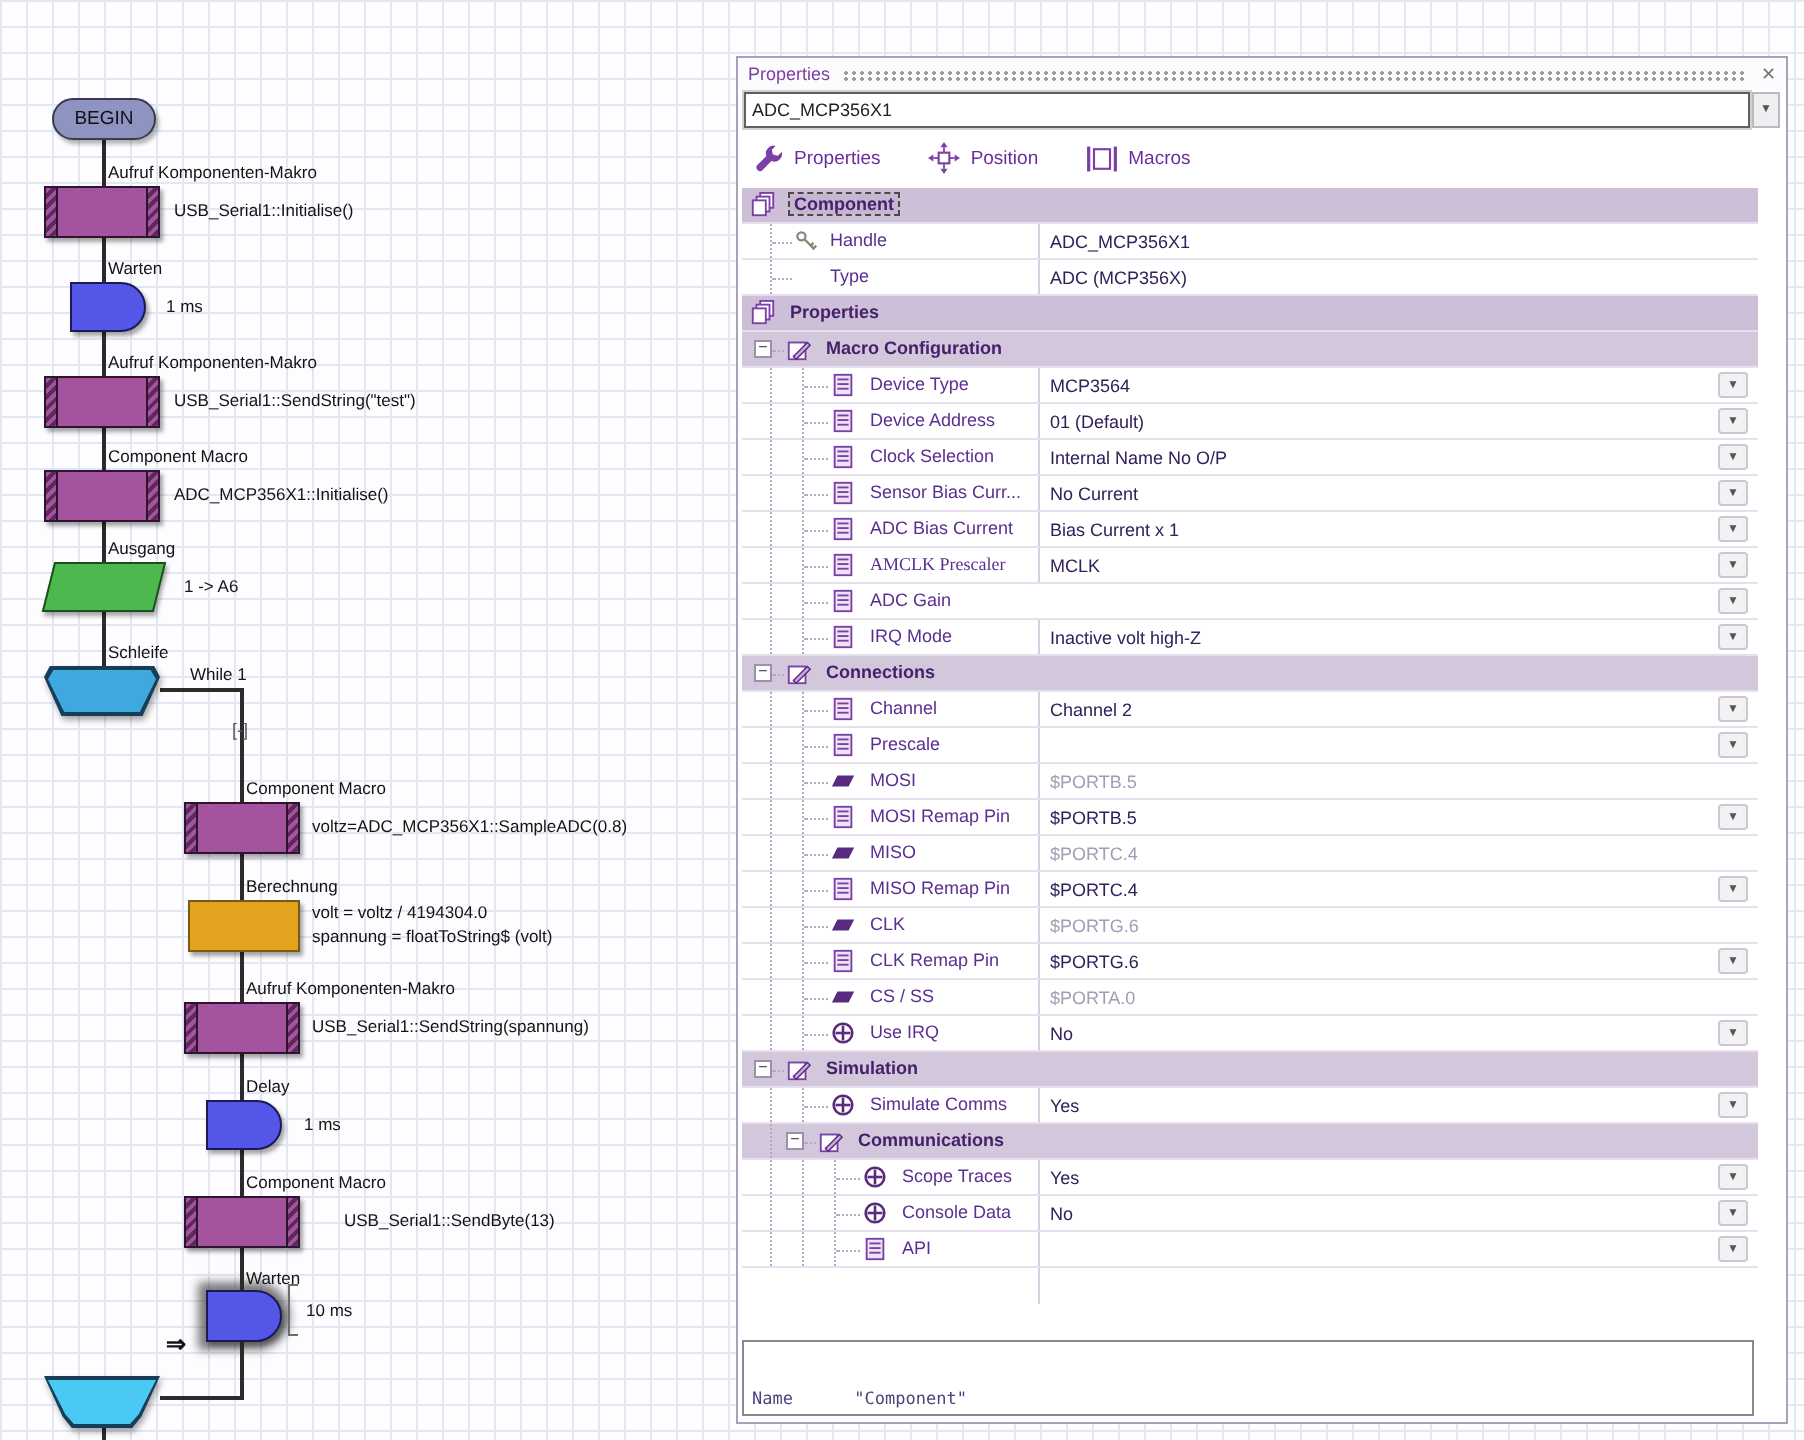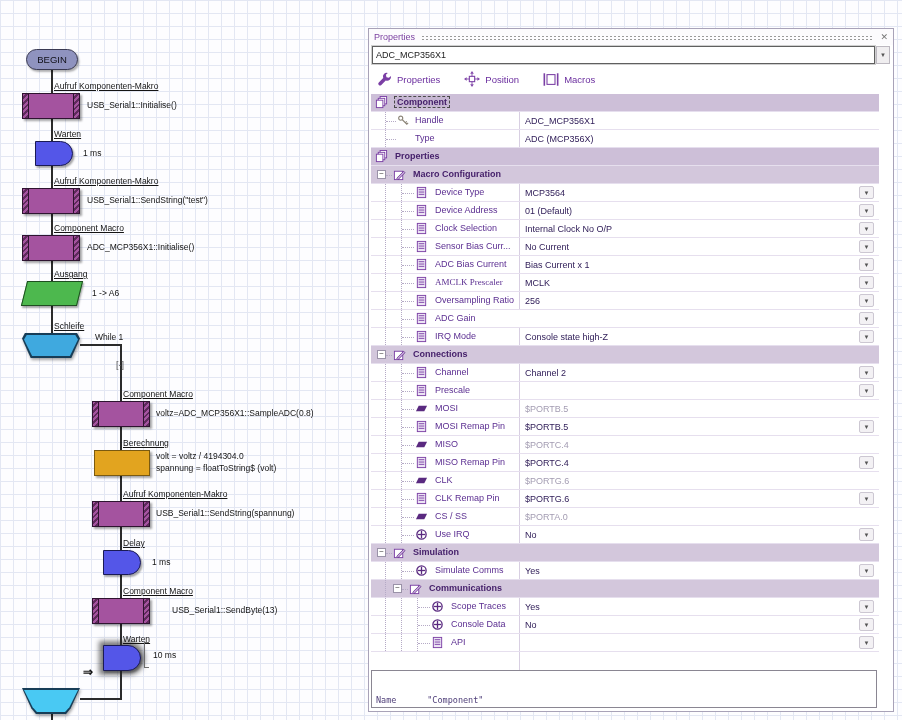--- a/index.html
+++ b/index.html
@@ -10,21 +10,21 @@
     background-image:
       linear-gradient(to right,#e3e7f3 1px,transparent 1px),
       linear-gradient(to bottom,#e3e7f3 1px,transparent 1px);
     background-size:13px 13px;
     position:relative;
   }
   
   #flow { position:absolute; left:0; top:0; width:368px; height:720px;margin-top:38px; }
   .vline { position:absolute; width:2px; background:#2b2b2b; z-index:0; }
   .hline { position:absolute; height:2px; background:#2b2b2b; z-index:0; }
-  .fl-label { position:absolute; font-size:8.5px; color:#141414; white-space:nowrap; z-index:2;text-decoration:underline; }
+  .fl-label { position:absolute; font-size:8.5px; color:#141414; white-space:nowrap; z-index:2; }
   .fl-value { position:absolute; font-size:8.5px; color:#141414; white-space:nowrap; z-index:2; }
   .shape { position:absolute; z-index:1; }
   .pill { background:#8f93bf; border:1.5px solid #3a3a52; border-radius:11px;
           display:flex; align-items:center; justify-content:center;
           font-size:9.5px; color:#101018; box-shadow:1.5px 2px 2px rgba(0,0,0,.30); }
   .macro { background:#a4539f; border:1px solid #2e1430; box-shadow:1.5px 2px 2px rgba(0,0,0,.35); }
   .macro .hatch { position:absolute; top:0; bottom:0; width:6px;
           background:repeating-linear-gradient(135deg,#a4539f 0 2px,#5e2a5c 2px 4px); }
   .macro .hatch.l { left:0; border-right:1px solid #2e1430; }
   .macro .hatch.r { right:0; border-left:1px solid #2e1430; }
@@ -317,21 +317,21 @@
         <span class="guide" style="left: 30px;"></span>
         <span class="stub" style="left: 31px; width: 12px;"></span>
         <span class="picon" style="left: 44px;"><svg viewBox="0 0 14 14" width="13" height="13">
             <rect x="2.5" y="1.5" width="9" height="11" fill="#ece4f4" stroke="#7b3fa5"></rect>
             <line x1="4" y1="4" x2="10" y2="4" stroke="#7b3fa5"></line>
             <line x1="4" y1="6.5" x2="10" y2="6.5" stroke="#7b3fa5"></line>
             <line x1="4" y1="9" x2="10" y2="9" stroke="#7b3fa5"></line>
           </svg></span>
         <span class="plabel" style="left: 64px;">Clock Selection</span>
         <div class="vcell">
-          <span class="vtext">Internal Clock No O/P</span>
+          <span class="vtext">Internal Name No O/P</span>
         </div>
         <span class="rowdd">▼</span>
       </div>
       <div class="prow prop">
         <span class="guide" style="left: 14px;"></span>
         <span class="guide" style="left: 30px;"></span>
         <span class="stub" style="left: 31px; width: 12px;"></span>
         <span class="picon" style="left: 44px;"><svg viewBox="0 0 14 14" width="13" height="13">
             <rect x="2.5" y="1.5" width="9" height="11" fill="#ece4f4" stroke="#7b3fa5"></rect>
             <line x1="4" y1="4" x2="10" y2="4" stroke="#7b3fa5"></line>
@@ -379,52 +379,36 @@
       <div class="prow prop">
         <span class="guide" style="left: 14px;"></span>
         <span class="guide" style="left: 30px;"></span>
         <span class="stub" style="left: 31px; width: 12px;"></span>
         <span class="picon" style="left: 44px;"><svg viewBox="0 0 14 14" width="13" height="13">
             <rect x="2.5" y="1.5" width="9" height="11" fill="#ece4f4" stroke="#7b3fa5"></rect>
             <line x1="4" y1="4" x2="10" y2="4" stroke="#7b3fa5"></line>
             <line x1="4" y1="6.5" x2="10" y2="6.5" stroke="#7b3fa5"></line>
             <line x1="4" y1="9" x2="10" y2="9" stroke="#7b3fa5"></line>
           </svg></span>
-        <span class="plabel" style="left: 64px;">Oversampling Ratio</span>
-        <div class="vcell">
-          <span class="vtext">256</span>
-        </div>
-        <span class="rowdd">▼</span>
-      </div>
-      <div class="prow prop">
-        <span class="guide" style="left: 14px;"></span>
-        <span class="guide" style="left: 30px;"></span>
-        <span class="stub" style="left: 31px; width: 12px;"></span>
-        <span class="picon" style="left: 44px;"><svg viewBox="0 0 14 14" width="13" height="13">
-            <rect x="2.5" y="1.5" width="9" height="11" fill="#ece4f4" stroke="#7b3fa5"></rect>
-            <line x1="4" y1="4" x2="10" y2="4" stroke="#7b3fa5"></line>
-            <line x1="4" y1="6.5" x2="10" y2="6.5" stroke="#7b3fa5"></line>
-            <line x1="4" y1="9" x2="10" y2="9" stroke="#7b3fa5"></line>
-          </svg></span>
         <span class="plabel" style="left: 64px;">ADC Gain</span>
         <span class="rowdd">▼</span>
       </div>
       <div class="prow prop">
         <span class="guide" style="left: 14px;"></span>
         <span class="guide" style="left: 30px;"></span>
         <span class="stub" style="left: 31px; width: 12px;"></span>
         <span class="picon" style="left: 44px;"><svg viewBox="0 0 14 14" width="13" height="13">
             <rect x="2.5" y="1.5" width="9" height="11" fill="#ece4f4" stroke="#7b3fa5"></rect>
             <line x1="4" y1="4" x2="10" y2="4" stroke="#7b3fa5"></line>
             <line x1="4" y1="6.5" x2="10" y2="6.5" stroke="#7b3fa5"></line>
             <line x1="4" y1="9" x2="10" y2="9" stroke="#7b3fa5"></line>
           </svg></span>
         <span class="plabel" style="left: 64px;">IRQ Mode</span>
         <div class="vcell">
-          <span class="vtext">Console state high-Z</span>
+          <span class="vtext">Inactive volt high-Z</span>
         </div>
         <span class="rowdd">▼</span>
       </div>
       <div class="prow group">
         <span class="exp" style="left: 6px;">−</span>
         <span class="stub" style="left: 15px; width: 6px;"></span>
         <span class="picon" style="left: 22px;"><svg viewBox="0 0 14 14" width="13" height="13">
             <rect x="1.5" y="3.5" width="9" height="9" fill="#fff" stroke="#7b3fa5"></rect>
             <path d="M4 11 L11.5 3.5 L13 5 L5.5 12.5 Z" fill="#c9a7e0" stroke="#5a2a80" stroke-width="0.8"></path>
           </svg></span>

